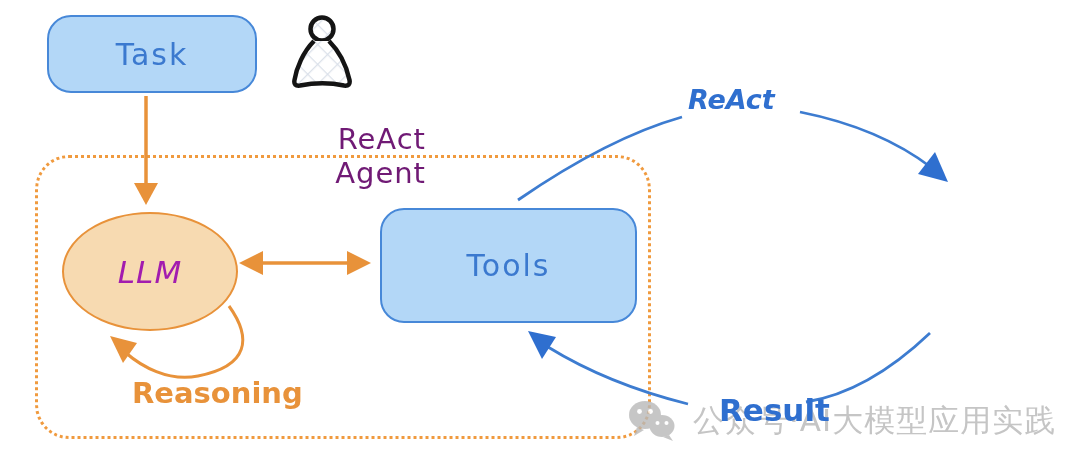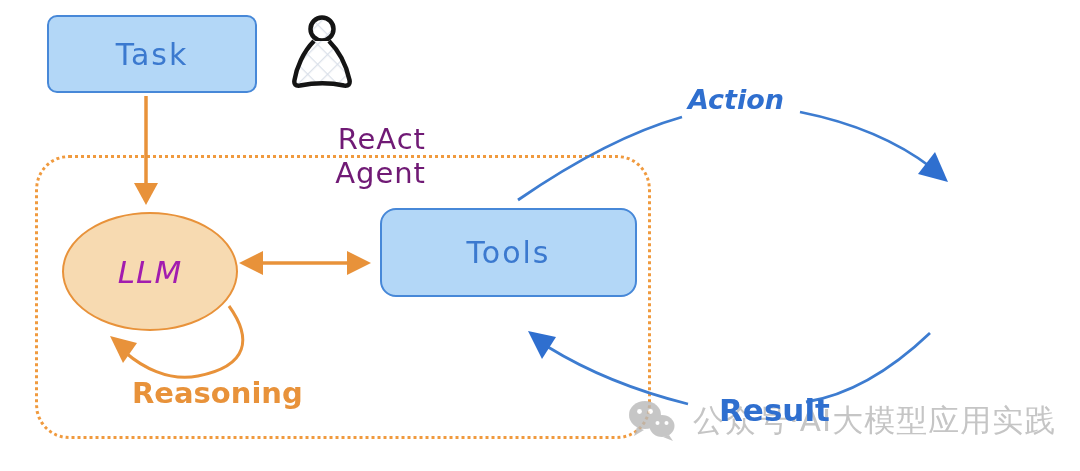--- a/index.html
+++ b/index.html
@@ -23,22 +23,22 @@
     font-size:29px;color:#701a75;letter-spacing:1px;
     z-index:3;font-weight:500;text-align:right;
   }
   
   .node{
     position:absolute;display:flex;align-items:center;justify-content:center;
     box-sizing:border-box;z-index:2;
     background:#b3d7f7;border:2.5px solid #4788d8;
     color:#3b79cf;font-size:30px;letter-spacing:2px;
   }
-  .node-task{left:47px;top:15px;width:210px;height:78px;border-radius:10px;}
-  .node-tools{left:380px;top:208px;width:257px;height:89px;border-radius:16px;}
+  .node-task{left:47px;top:15px;width:210px;height:78px;border-radius:24px;}
+  .node-tools{left:380px;top:208px;width:257px;height:115px;border-radius:24px;}
   .node-env{left:803px;top:200px;width:262px;height:112px;border-radius:28px;font-size:28px;}
   .node-llm{
     left:62px;top:212px;width:176px;height:119px;border-radius:50%;
     background:#f7dab1;border:2.5px solid #e8923a;color:#a21caf;
     font-size:31px;font-style:italic;letter-spacing:1px;
   }
   
   .edge-label{position:absolute;z-index:6;font-weight:bold;}
   .label-action{left:688px;top:84px;font-size:27px;color:#2f6fcf;font-style:italic;}
   .label-result{left:719px;top:392px;font-size:31px;color:#2f6fcf;}
@@ -110,21 +110,21 @@
       <polygon points="948,182 918,174 935,152" fill="#2f6fcf"></polygon>
     </g>
 
     <g>
       <path d="M930,333 Q868,392 806,402" fill="none" stroke="#3d7cd0" stroke-width="2.8"></path>
       <path d="M688,404 Q608,384 548,347" fill="none" stroke="#3d7cd0" stroke-width="2.8"></path>
       <polygon points="528,331 556,337 542,359" fill="#2f6fcf"></polygon>
     </g>
   </svg>
 
-  <div class="edge-label label-action">Action</div>
+  <div class="edge-label label-action">ReAct</div>
   <div class="edge-label label-result">Result</div>
   <div class="edge-label label-reasoning">Reasoning</div>
 
   <div class="watermark">
     <span style="display:inline-flex;">
       <svg width="48" height="42" viewBox="0 0 48 42" opacity="0.8">
         <ellipse cx="17" cy="15" rx="16" ry="14" fill="#b9b9b9"></ellipse>
         <path d="M9,27 L6,36 L16,30 Z" fill="#b9b9b9"></path>
         <circle cx="11.5" cy="11.5" r="2.4" fill="#ffffff"></circle>
         <circle cx="22.5" cy="11.5" r="2.4" fill="#ffffff"></circle>

